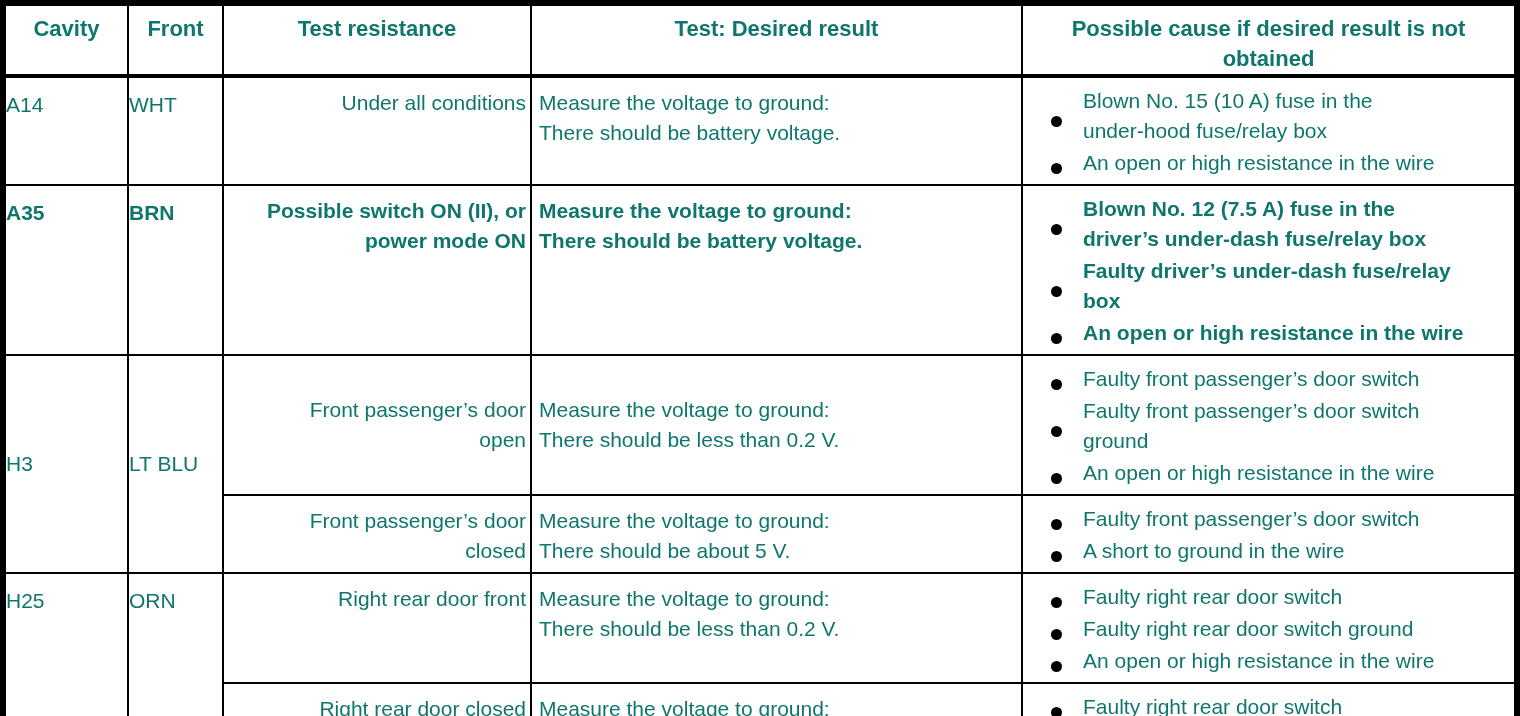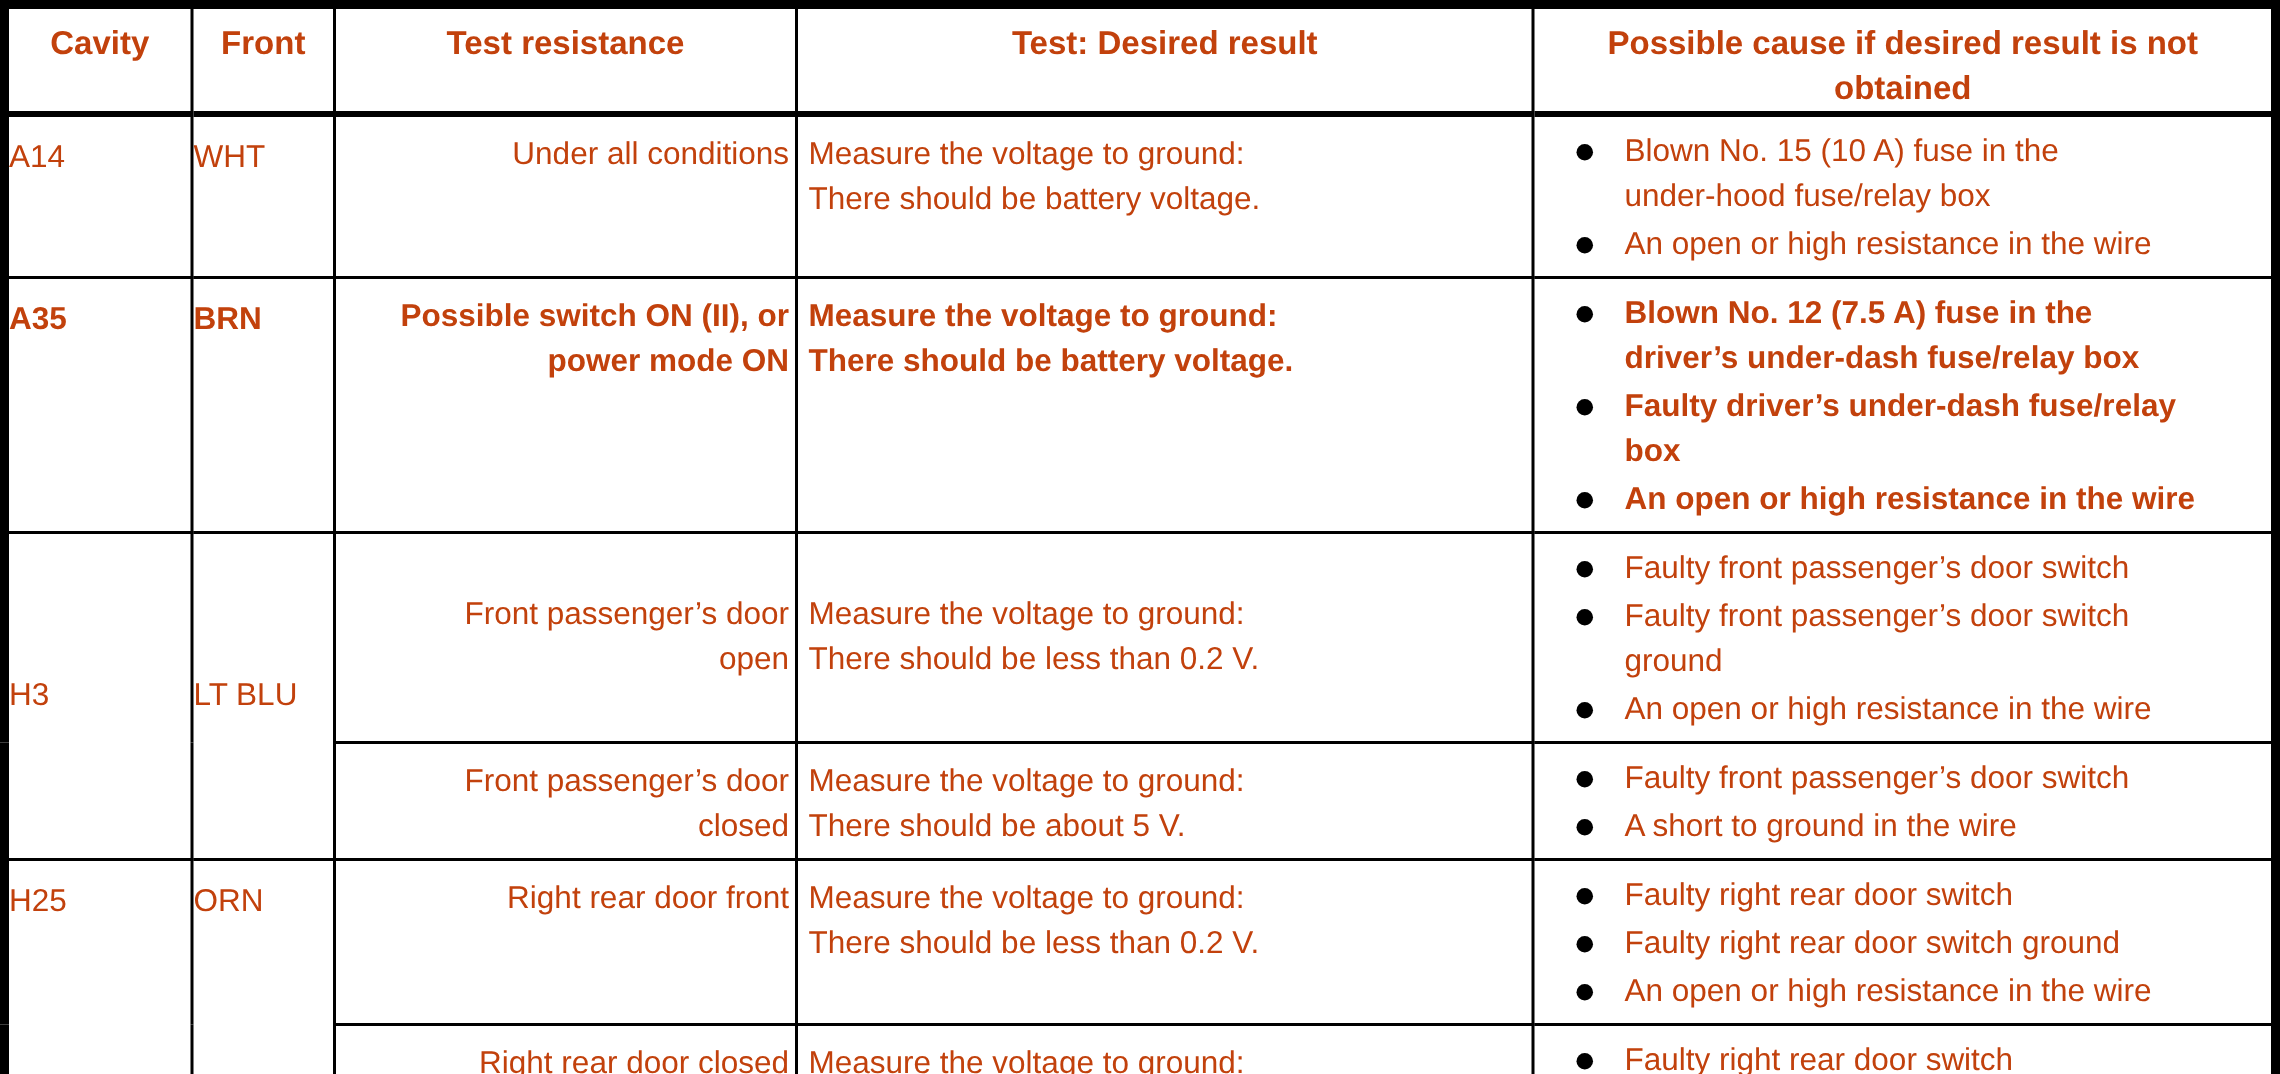--- a/index.html
+++ b/index.html
@@ -8,21 +8,21 @@
     background: #ffffff;
     width: 1520px;
     height: 716px;
     overflow: hidden;
   }
   .page {
     width: 1520px;
     height: 716px;
     box-sizing: border-box;
     font-family: "Liberation Sans", sans-serif;
-    color: #c2410c;
+    color: #0f766e;
   }
   table.test-table {
     width: 1520px;
     height: 716px;
     border-collapse: collapse;
     table-layout: fixed;
     border: 6px solid #000000;
     box-sizing: border-box;
     font-size: 21px;
     line-height: 30px;
@@ -66,21 +66,21 @@
   }
   td.causes {
     padding: 8px 4px 4px 28px;
   }
   td.vmid {
     vertical-align: middle;
     padding-top: 0;
   }
   .cause {
     display: flex;
-    align-items: flex-start;
+    align-items: center;
     margin: 0 0 2px 0;
   }
   .bullet {
     flex: 0 0 auto;
     width: 11px;
     height: 11px;
     border-radius: 50%;
     background: #000000;
     margin: 10px 21px 0 0;
   }

